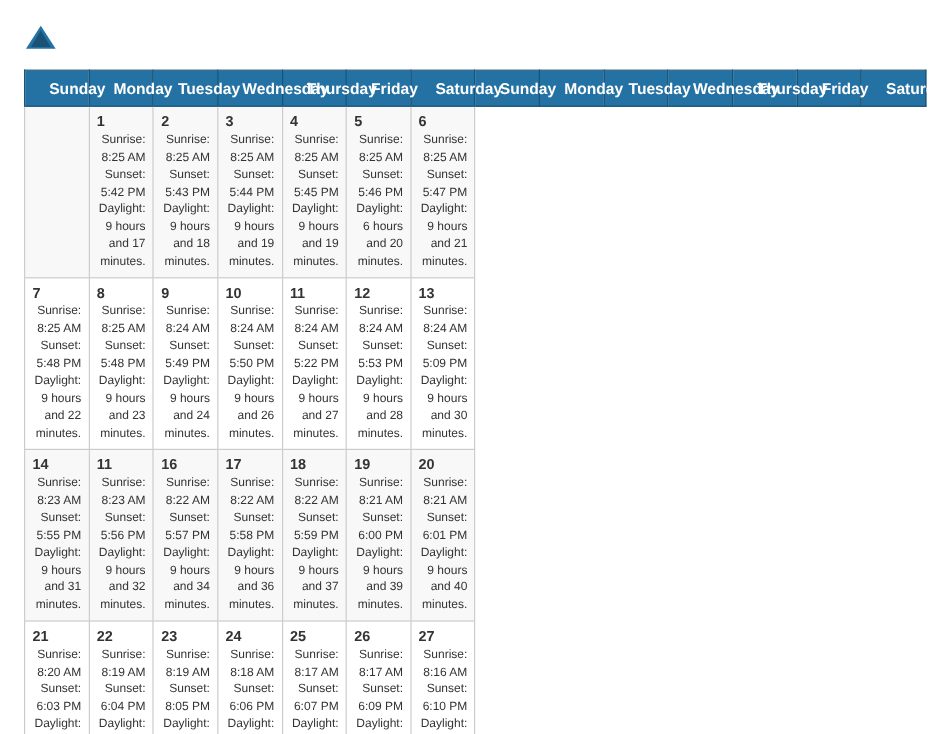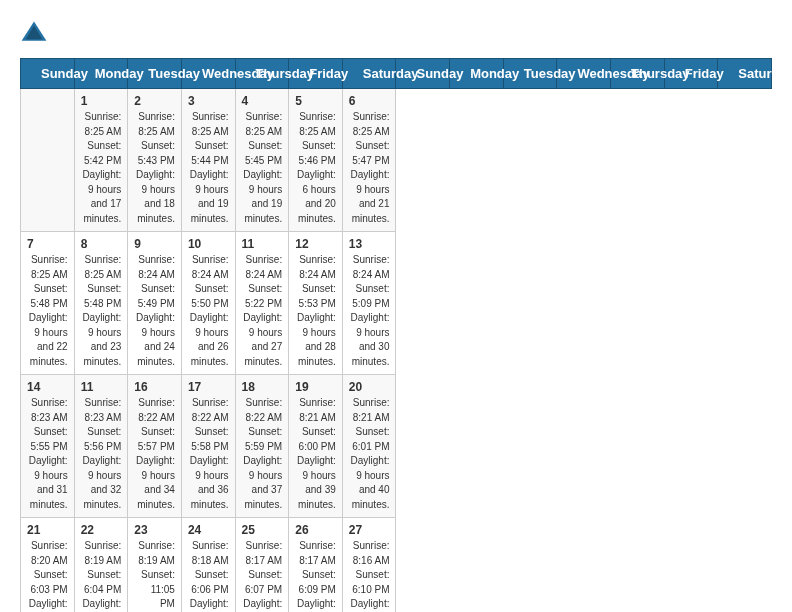--- a/index.html
+++ b/index.html
@@ -301,21 +301,21 @@
         <div class="day-info">
           <div>Sunrise: 8:19 AM</div>
           <div>Sunset: 6:04 PM</div>
           <div>Daylight: 9 hours and 44 minutes.</div>
         </div>
       </td>
         <td>
         <span class="day-number">23</span>
         <div class="day-info">
           <div>Sunrise: 8:19 AM</div>
-          <div>Sunset: 11:05 PM</div>
+          <div>Sunset: 8:05 PM</div>
           <div>Daylight: 9 hours and 46 minutes.</div>
         </div>
       </td>
         <td>
         <span class="day-number">24</span>
         <div class="day-info">
           <div>Sunrise: 8:18 AM</div>
           <div>Sunset: 6:06 PM</div>
           <div>Daylight: 9 hours and 48 minutes.</div>
         </div>

